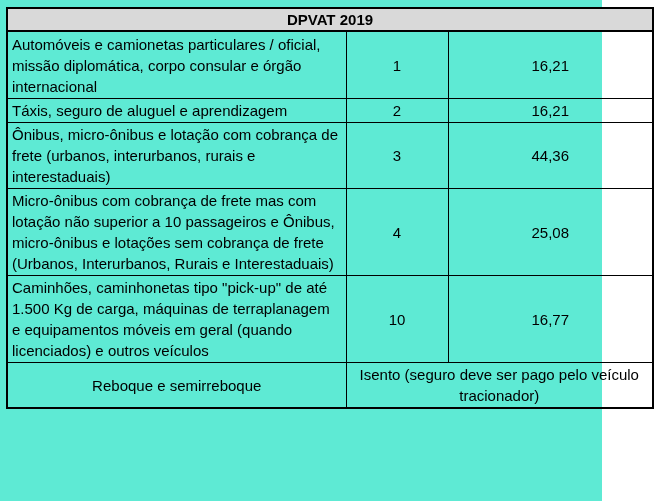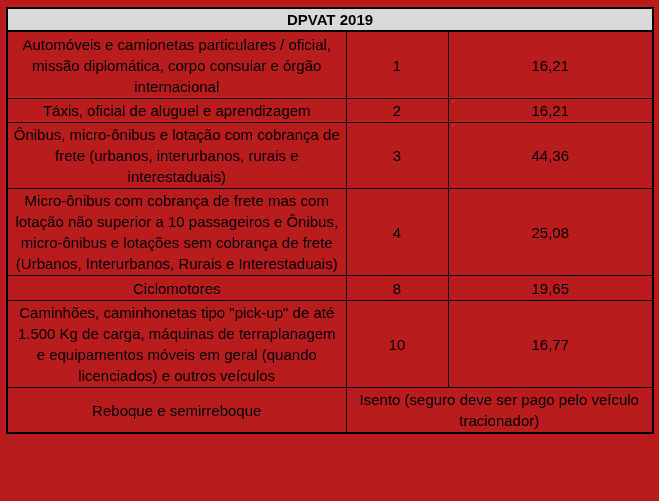--- a/index.html
+++ b/index.html
@@ -2,23 +2,23 @@
 <html lang="pt"><head>
 <meta charset="utf-8">
 <style>
   html, body {
     margin: 0;
     padding: 0;
     background: #ffffff;
   }
   .page {
     position: relative;
-    width: 659px;
+    width: 602px;
     height: 501px;
-    background: #b91c1c;
+    background: #5eead4;
     font-family: "Liberation Sans", "DejaVu Sans", sans-serif;
     color: #000000;
   }
   table.dpvat {
     position: absolute;
     left: 6px;
     top: 7px;
     width: 646px;
     border-collapse: collapse;
     table-layout: fixed;
@@ -49,21 +49,21 @@
   }
   tr.header-row th {
     height: 40px;
     border-bottom: 2px solid #000000;
     font-weight: bold;
     text-align: center;
     background: #ffffff;
   }
 
   td.tipo {
-    text-align: center;
+    text-align: left;
     padding-left: 5px;
     padding-right: 5px;
   }
   td.center { text-align: center; }
 
   tr.r0 td { height: 64px; }
   tr.r1 td { height: 21px; }
   tr.r2 td { height: 61px; }
   tr.r3 td { height: 82px; }
   tr.r4 td { height: 22px; }
@@ -86,38 +86,33 @@
         <th colspan="3">DPVAT 2019</th>
       </tr>
     </thead>
     <tbody>
       <tr class="r0">
         <td class="tipo">Automóveis e camionetas particulares / oficial, missão diplomática, corpo consular e órgão internacional</td>
         <td class="center">1</td>
         <td class="center">16,21</td>
       </tr>
       <tr class="r1">
-        <td class="tipo">Táxis, oficial de aluguel e aprendizagem</td>
+        <td class="tipo">Táxis, seguro de aluguel e aprendizagem</td>
         <td class="center">2</td>
         <td class="center">16,21</td>
       </tr>
       <tr class="r2">
         <td class="tipo">Ônibus, micro-ônibus e lotação com cobrança de frete (urbanos, interurbanos, rurais e interestaduais)</td>
         <td class="center">3</td>
         <td class="center">44,36</td>
       </tr>
       <tr class="r3">
         <td class="tipo">Micro-ônibus com cobrança de frete mas com lotação não superior a 10 passageiros e Ônibus, micro-ônibus e lotações sem cobrança de frete (Urbanos, Interurbanos, Rurais e Interestaduais)</td>
         <td class="center">4</td>
         <td class="center">25,08</td>
-      </tr>
-      <tr class="r4">
-        <td class="tipo">Ciclomotores</td>
-        <td class="center">8</td>
-        <td class="center">19,65</td>
       </tr>
       <tr class="r6">
         <td class="tipo">Caminhões, caminhonetas tipo "pick-up" de até 1.500 Kg de carga, máquinas de terraplanagem e equipamentos móveis em geral (quando licenciados) e outros veículos</td>
         <td class="center">10</td>
         <td class="center">16,77</td>
       </tr>
       <tr class="r7">
         <td class="tipo center">Reboque e semirreboque</td>
         <td class="center" colspan="2">Isento (seguro deve ser pago pelo veículo tracionador)</td>
       </tr>

